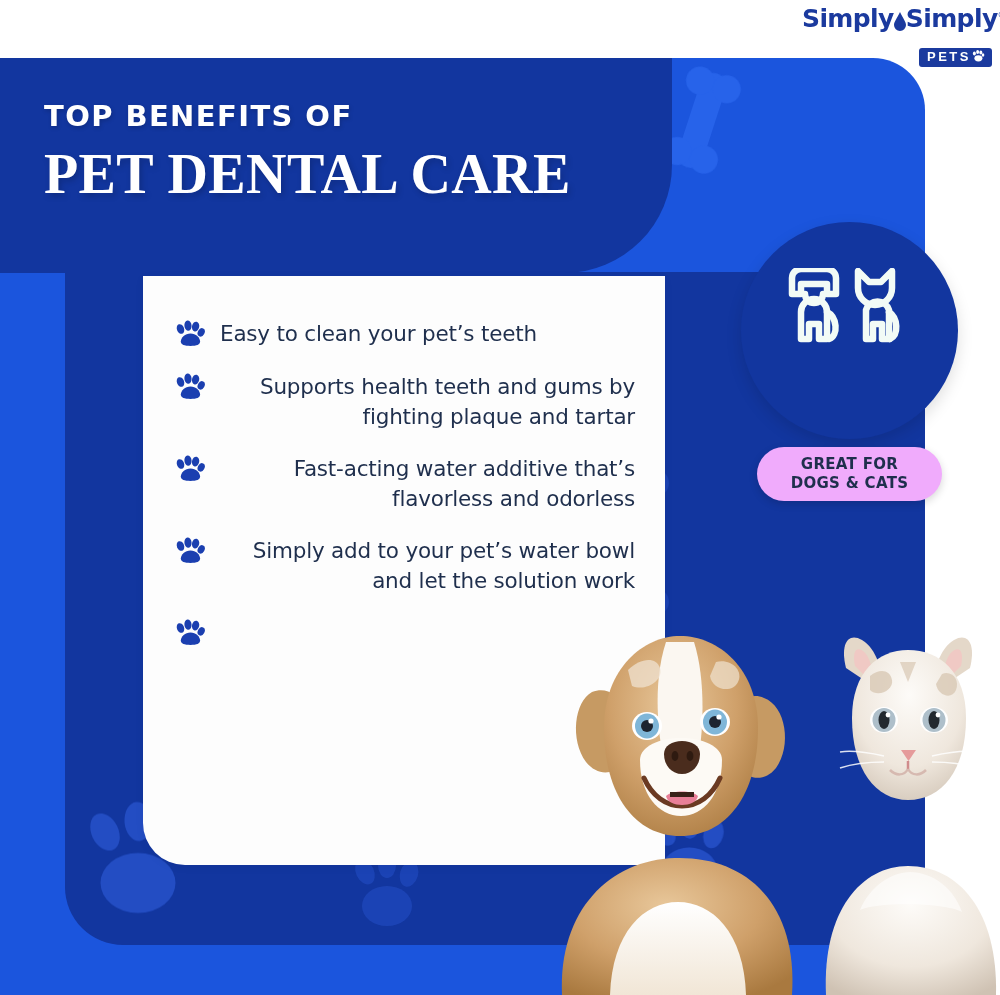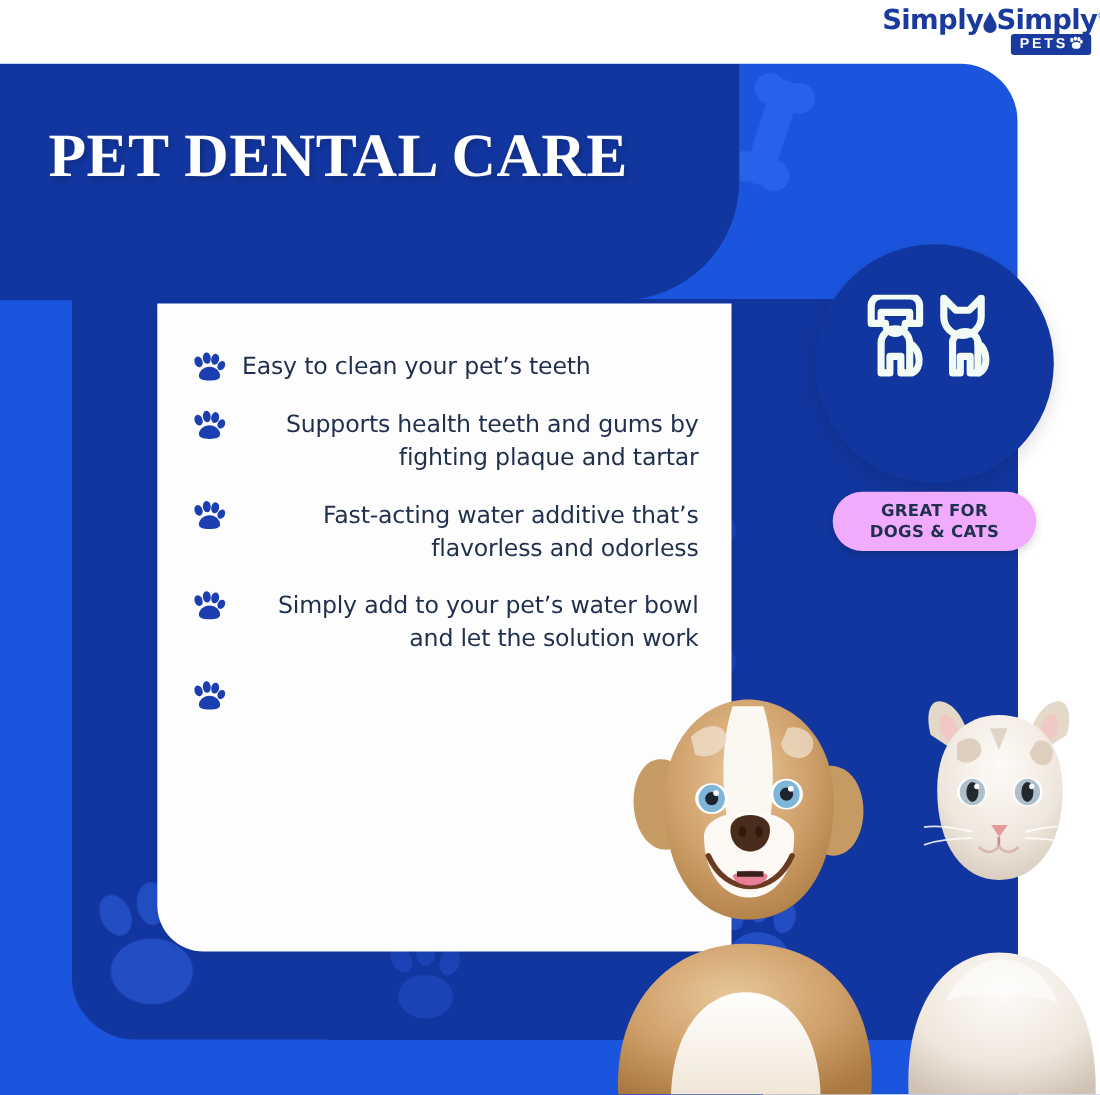--- a/index.html
+++ b/index.html
@@ -48,21 +48,21 @@
     margin: 0 -1px;
   }
   .logo-word .drop svg { display: block; }
   .logo-reg {
     font-size: 9px;
     vertical-align: super;
     font-weight: normal;
   }
   .logo-pets {
     display: inline-block;
-    margin-top: 0;
+    margin-top: 16px;
     background: #1b3a9e;
     color: #ffffff;
     font-size: 13px;
     font-weight: bold;
     letter-spacing: 2.5px;
     padding: 2px 7px 3px 8px;
     border-radius: 3px;
     line-height: 13px;
   }
   .logo-pets .pawmini {
@@ -315,20 +315,21 @@
             <circle cx="3" cy="118" r="12"></circle>
               <circle cx="28" cy="118" r="12"></circle>
           </g>
         </g>
       </svg>
     </div>
   </div>
 
   <div class="header">
     <div class="header-text">
+      <div class="kicker">TOP BENEFITS OF</div>
       <div class="headline">PET DENTAL CARE</div>
     </div>
   </div>
 
   <div class="card">
     <ul class="benefits">
 
       <li class="benefit">
         <span class="paw">
           <svg width="30" height="30" viewBox="0 0 30 30" xmlns="http://www.w3.org/2000/svg">

